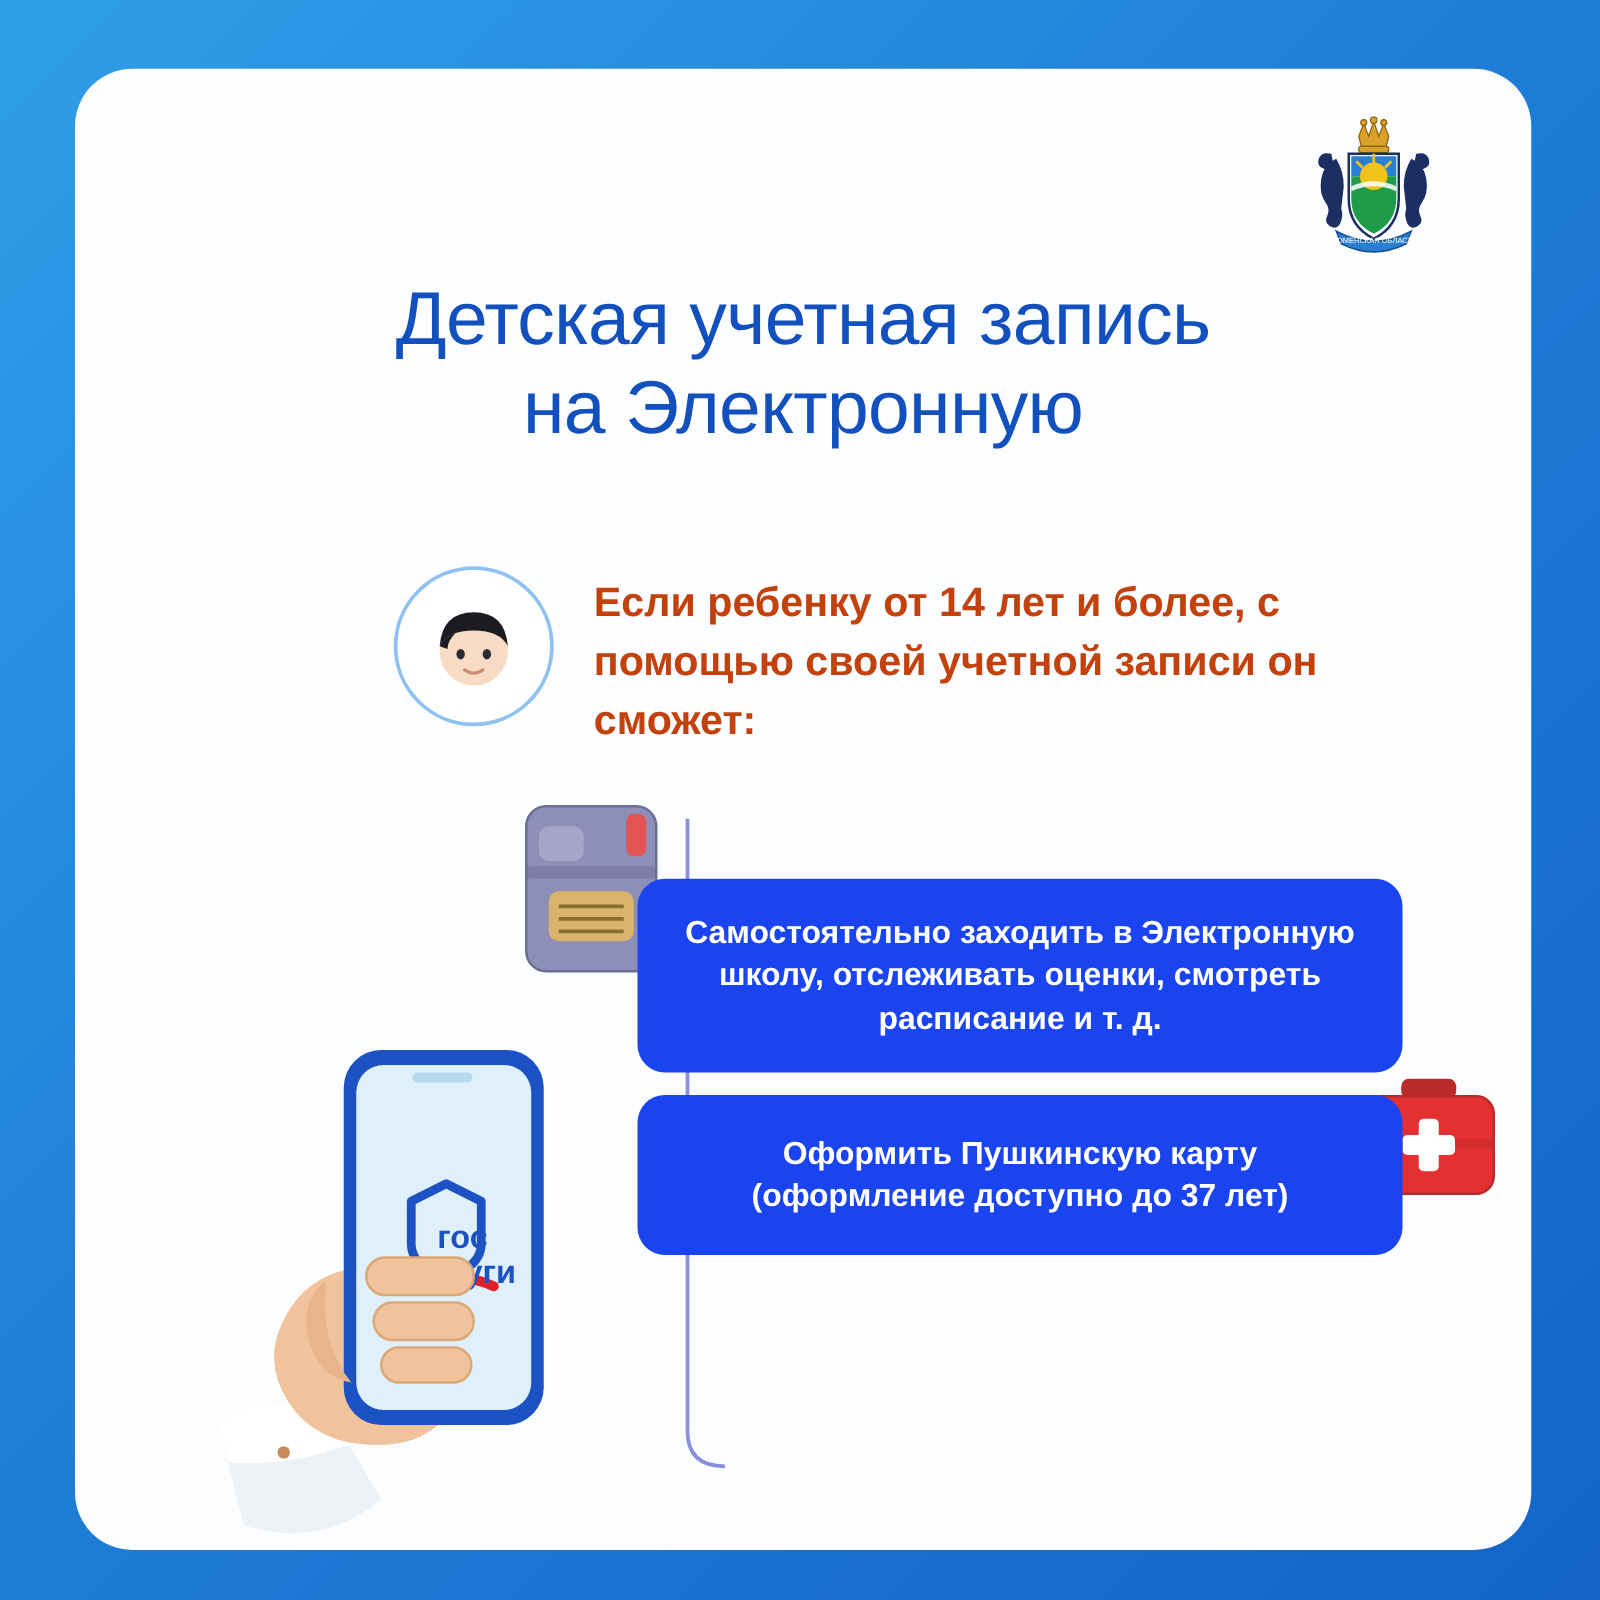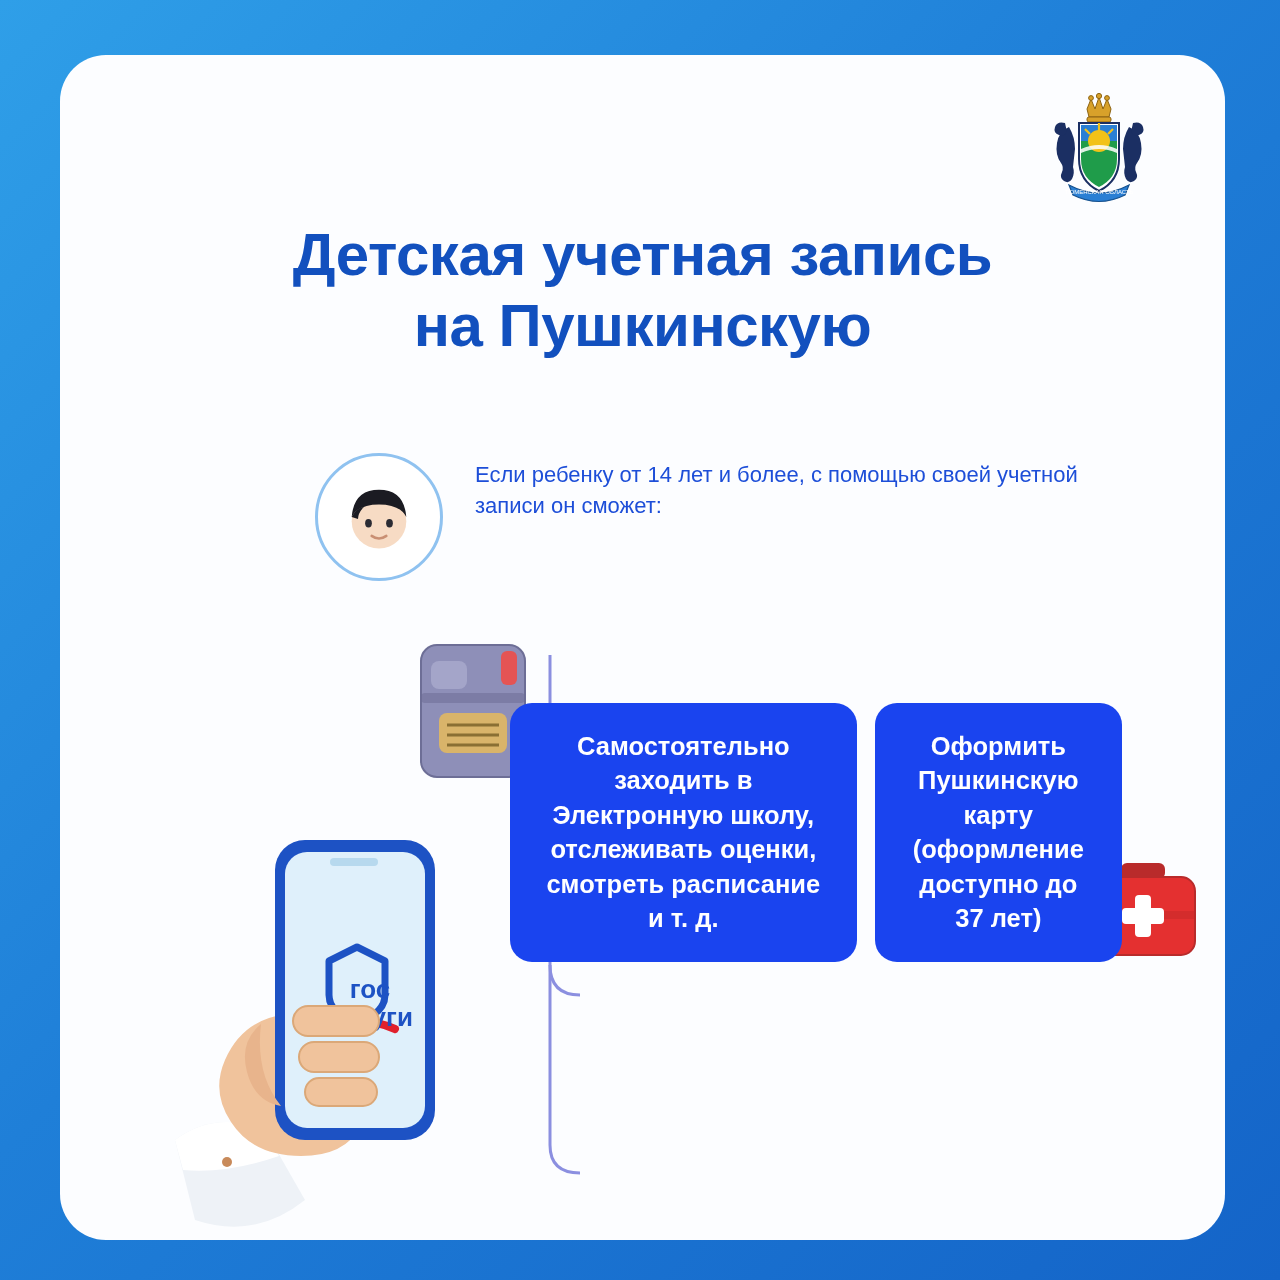--- a/index.html
+++ b/index.html
@@ -29,21 +29,21 @@
     right: 62px; top: 38px;
     width: 128px; height: 115px;
   }
 
   
   .title {
     position: absolute;
     top: 165px; left: 0; width: 100%;
     text-align: center;
     color: #1250be;
-    font-weight: 700;
+    font-weight: 400;
     font-size: 60px;
     line-height: 1.18;
     letter-spacing: -0.5px;
     padding: 0 70px;
   }
 
   
   .intro {
     position: absolute;
     top: 390px; left: 255px;
@@ -56,43 +56,43 @@
     border-radius: 50%;
     border: 3px solid #8fc2f0;
     background: #ffffff;
     display: flex; align-items: center; justify-content: center;
     font-size: 72px;
     line-height: 1;
     flex: 0 0 auto;
     margin-top: 8px;
   }
   .intro-text {
-    color: #1d4ed8;
-    font-weight: 400;
-    font-size: 22px;
+    color: #c2410c;
+    font-weight: 700;
+    font-size: 33px;
     line-height: 1.42;
     max-width: 640px;
     padding-top: 14px;
   }
 
   
   .connector {
     position: absolute;
     left: 420px; top: 590px;
     width: 130px; height: 560px;
     pointer-events: none;
   }
 
   
   .items {
     position: absolute;
     left: 450px; top: 648px;
     width: 612px;
     display: flex;
-    flex-direction: row;
+    flex-direction: column;
     gap: 18px;
   }
   .item {
     background: #1a44ef;
     color: #ffffff;
     border-radius: 22px;
     font-weight: 800;
     font-size: 25.5px;
     line-height: 1.35;
     text-align: center;
@@ -156,21 +156,21 @@
       </g>
       <path d="M46 56 q18 -8 36 0 v4 q-18 -8 -36 0z" fill="#ffffff" opacity="0.85"></path>
 
       <path d="M34 92 q30 16 60 0 l-4 10 q-26 13 -52 0z" fill="#2a7fd4" stroke="#17528f" stroke-width="1.2"></path>
       <text x="64" y="101" font-size="6" text-anchor="middle" fill="#ffffff" font-family="Liberation Sans, sans-serif">ТЮМЕНСКАЯ ОБЛАСТЬ</text>
     </svg>
   </div>
 
   <div class="title">
     <div>Детская учетная запись</div>
-    <div>на Пушкинскую</div>
+    <div>на Электронную</div>
   </div>
 
   <div class="intro">
     <div class="avatar">
       <svg viewBox="0 0 80 80" width="84" height="84" xmlns="http://www.w3.org/2000/svg">
         <circle cx="40" cy="44" r="26" fill="#f7dbc4"></circle>
         <path d="M14 40 q2 -26 26 -26 q24 0 26 26 q-6 -12 -26 -12 q-20 0 -26 12z" fill="#1b1b22"></path>
         <path d="M14 40 q4 -8 12 -10 q-6 6 -6 12z" fill="#1b1b22"></path>
         <ellipse cx="30" cy="46" rx="3.2" ry="4" fill="#2b2b33"></ellipse>
         <ellipse cx="50" cy="46" rx="3.2" ry="4" fill="#2b2b33"></ellipse>

